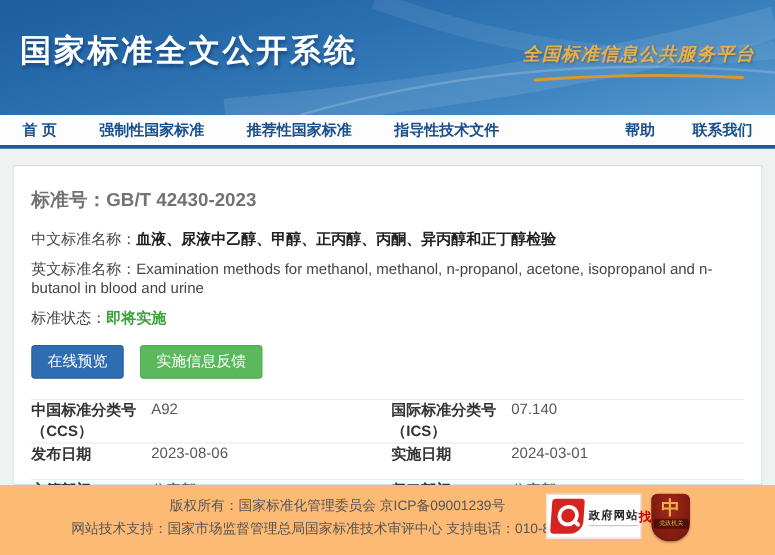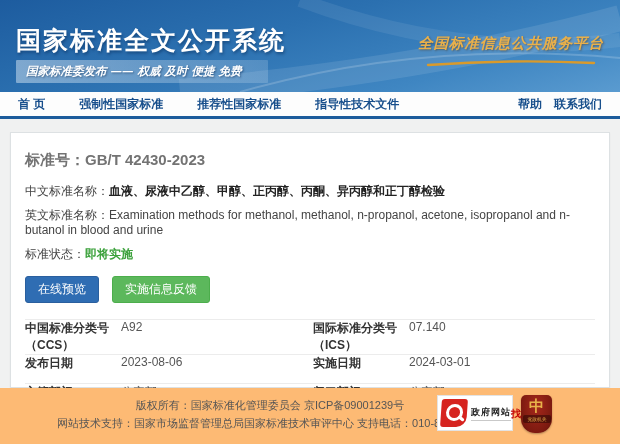--- a/index.html
+++ b/index.html
@@ -23,21 +23,21 @@
   .platform .gold-text { color:#e9b04a; font-size:14.5px; font-weight:bold; font-style:italic;
     font-family:"DejaVu Serif","Liberation Serif",serif; letter-spacing:1px; white-space:nowrap;
     text-shadow:1px 1px 2px rgba(80,40,0,.45); }
 
   
   .nav { position:relative; width:620px; height:27px; background:#fdfdfd;
     border-bottom:3px solid #1c5c9c; display:flex; align-items:center; padding:0 18px; }
   .nav-item { color:#184f8c; font-size:12px; font-weight:bold; margin-right:34px;
     cursor:pointer; white-space:nowrap; }
   .nav-right { margin-left:auto; display:flex; }
-  .nav-right .nav-item { margin-right:0; margin-left:12px; }
+  .nav-right .nav-item { margin-right:0; margin-left:30px; }
 
   
   .panel { position:absolute; left:10px; top:132px; width:600px; height:256px;
     background:#ffffff; border:1px solid #dde1e3; box-shadow:0 1px 2px rgba(0,0,0,.04);
     padding:18px 14px 0 14px; }
   .std-number { color:#737373; font-size:15px; font-weight:bold; margin-bottom:14px; }
   .meta-line { font-size:12px; color:#444; margin-bottom:9px; line-height:15px; }
   .meta-line .lbl { color:#444; }
   .meta-line .val-bold { font-weight:bold; color:#222; }
   .meta-line .val { color:#444; }
@@ -89,23 +89,20 @@
 </head>
 <body>
 
 <div class="header">
   <svg class="waves" width="620" height="92" viewBox="0 0 620 92">
     <path d="M240,92 Q420,40 620,58" stroke="rgba(255,255,255,0.18)" stroke-width="2" fill="none"></path>
     <path d="M180,92 Q430,70 620,18" stroke="rgba(255,255,255,0.10)" stroke-width="26" fill="none"></path>
     <path d="M300,0 Q460,60 620,40" stroke="rgba(255,255,255,0.08)" stroke-width="14" fill="none"></path>
   </svg>
   <div class="site-title">国家标准全文公开系统</div>
-  <div class="sub-banner">
-    <span>国家标准委发布  ——  权威  及时  便捷  免费</span>
-  </div>
   <div class="platform">
     <div class="gold-text">全国标准信息公共服务平台</div>
     <svg width="170" height="8" viewBox="0 0 170 8">
       <path d="M2,6 Q85,0 168,4" stroke="#d99a2b" stroke-width="2.4" fill="none" stroke-linecap="round"></path>
     </svg>
   </div>
 </div>
 
 <div class="nav">
   <div class="nav-item">首 页</div>

